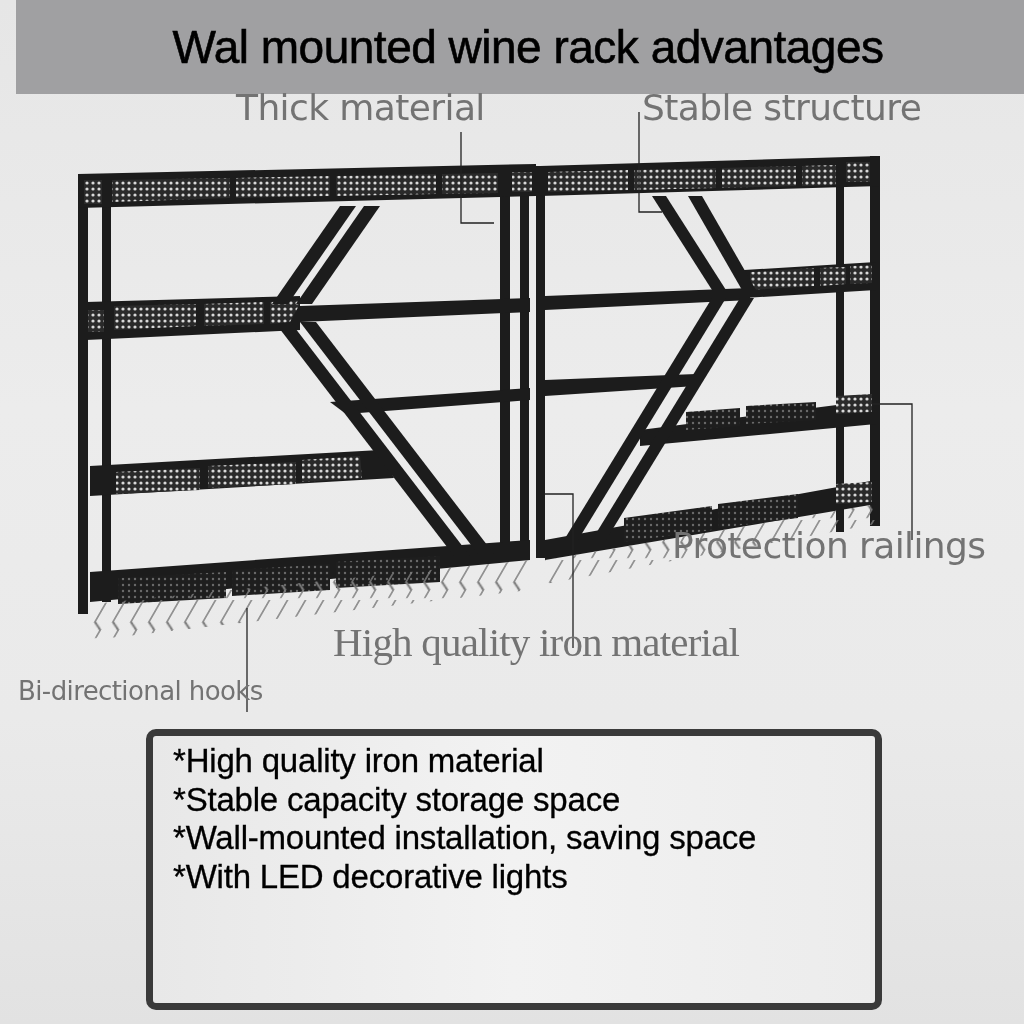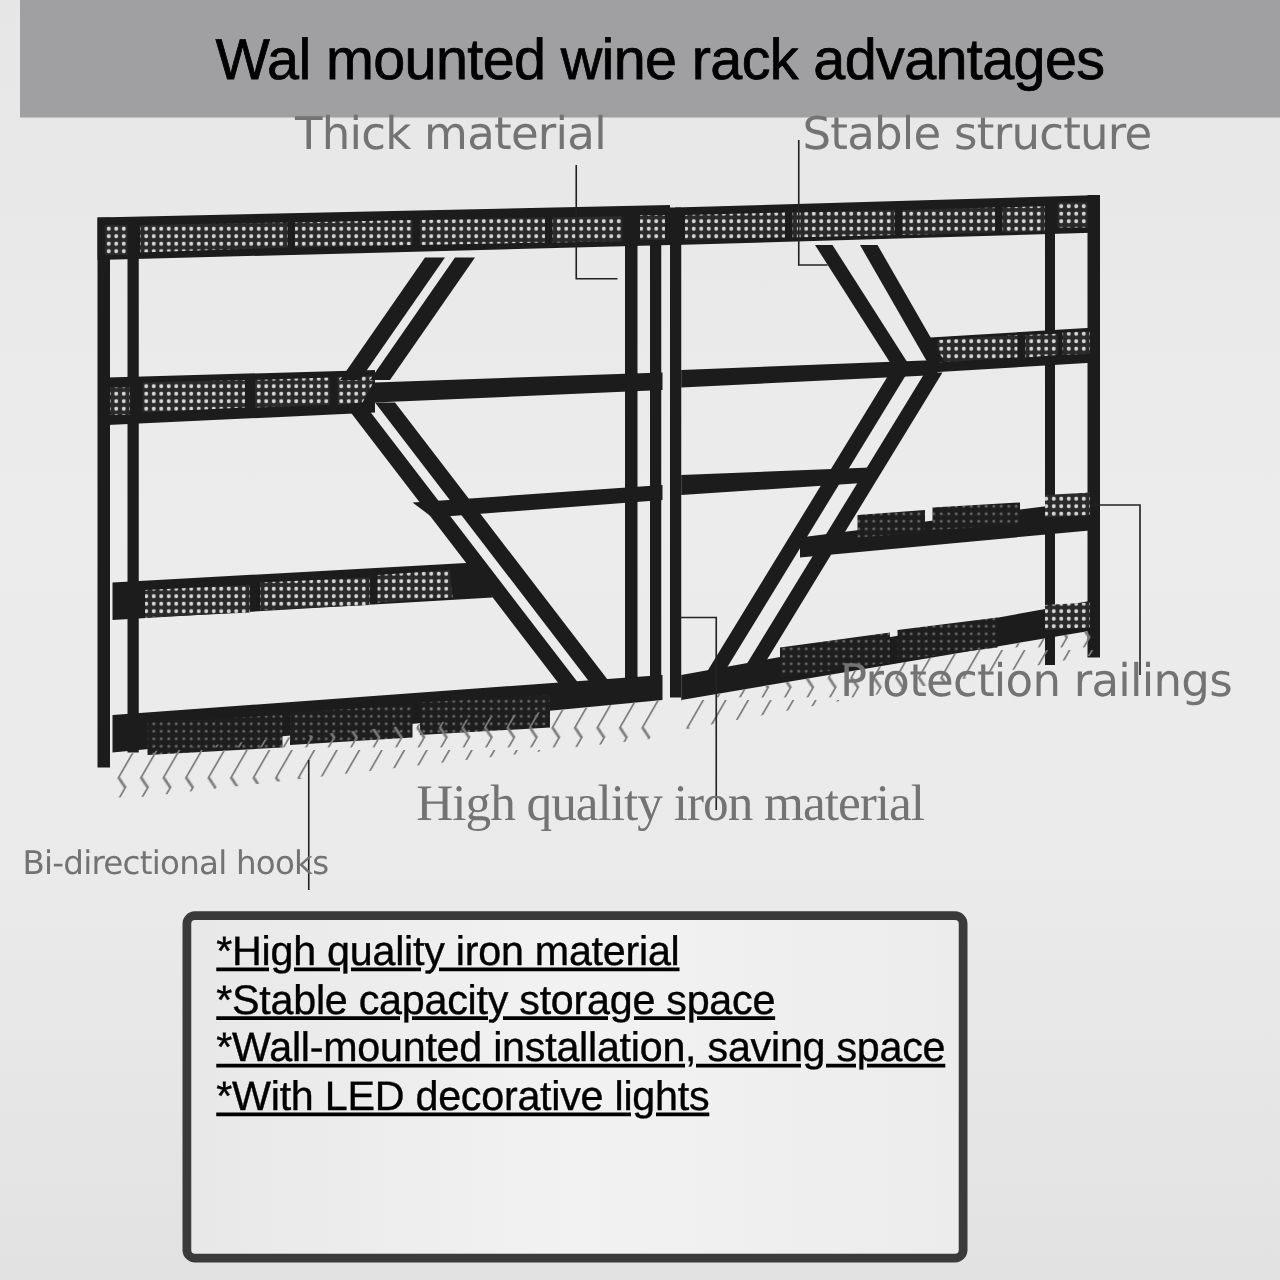--- a/index.html
+++ b/index.html
@@ -23,25 +23,24 @@
     position: absolute; font-family: "DejaVu Sans", sans-serif; color: #737373;
     white-space: nowrap; font-weight: 400; line-height: 1;
   }
   .c-thick  { left: 236px; top: 90px;  font-size: 36px; letter-spacing: -0.6px; }
   .c-stable { left: 642px; top: 90px;  font-size: 36px; letter-spacing: -0.6px; }
   .c-prot   { left: 672px; top: 528px; font-size: 36px; letter-spacing: -0.6px; }
   .c-iron   { left: 333px; top: 622px; font-size: 41px; letter-spacing: -0.8px; font-family: Liberation Serif, serif; }
   .c-hooks  { left: 18px;  top: 678px; font-size: 26px; letter-spacing: -0.6px; }
 
   .features {
-    position: absolute; left: 146px; top: 729px; width: 628px; height: 281px;
+    position: absolute; left: 146px; top: 729px; width: 736px; height: 281px;
     box-sizing: border-box; border: 7px solid #3a3a3a; border-radius: 10px;
     background: linear-gradient(90deg, #e8e8e8 0%, #f2f2f2 50%, #ececec 100%);
     padding: 6px 0 0 20px;
-    text-decoration: underline;
   }
   .features ul { list-style: none; margin: 0; padding: 0; }
   .features li {
     font-family: "Liberation Sans", sans-serif; font-size: 33px; line-height: 38.5px;
     color: #000; white-space: nowrap; letter-spacing: -0.2px;
     -webkit-text-stroke: 0.3px #000;
   }
 </style>
 </head>
 <body>

